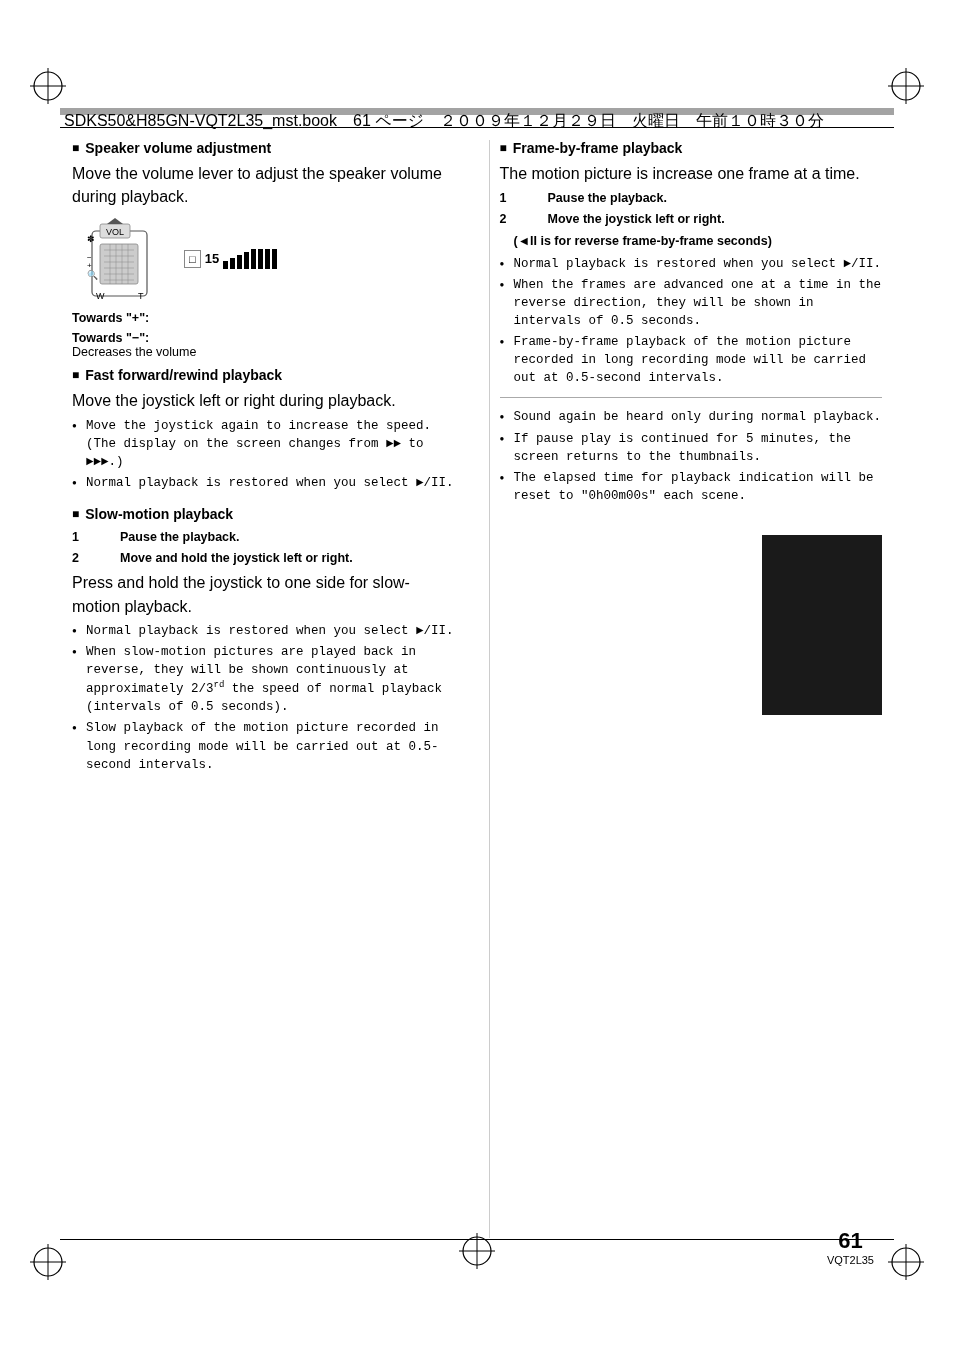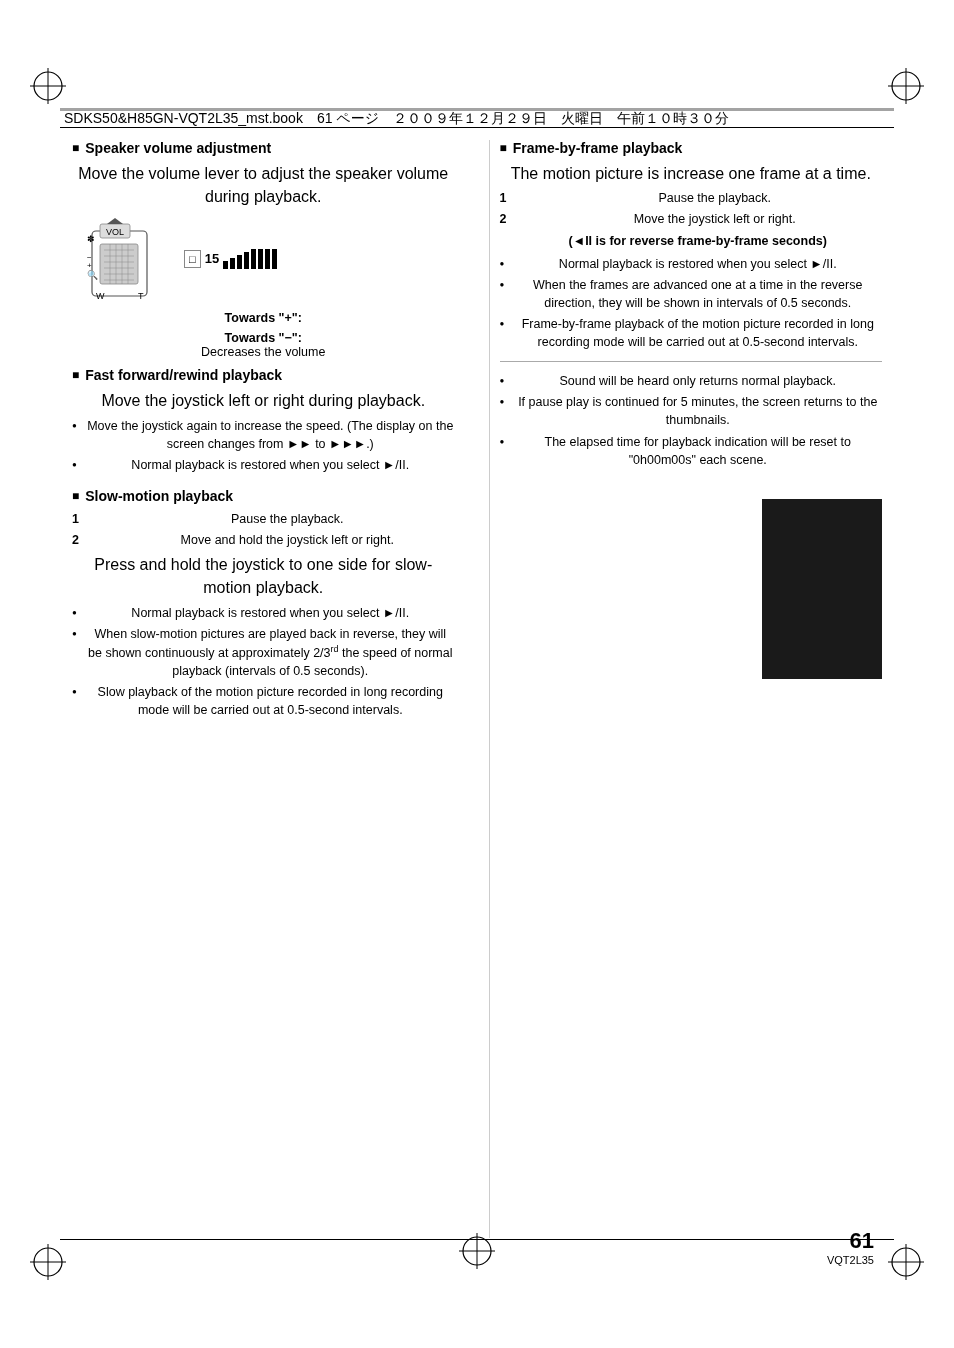--- a/index.html
+++ b/index.html
@@ -14,26 +14,26 @@
       overflow: hidden;
     }
 
     
     .header-bar {
       position: absolute;
       top: 108px;
       left: 60px;
       right: 60px;
       height: 20px;
-      border-top: 3px solid #a3a3a3;
+      border-top: 7px solid #a3a3a3;
       border-bottom: 1px solid #000;
       display: flex;
       align-items: center;
       padding: 0 4px;
-      font-size: 14px;
+      font-size: 16px;
     }
 
     
     .corner-mark {
       position: absolute;
       width: 36px;
       height: 36px;
     }
     .corner-mark svg {
       width: 36px;
@@ -46,21 +46,20 @@
 
     
     .content {
       position: absolute;
       top: 140px;
       left: 72px;
       right: 72px;
       bottom: 110px;
       display: flex;
       gap: 24px;
-      text-align: center;
     }
 
     .left-col {
       flex: 1;
       padding-right: 10px;
     }
 
     .right-col {
       flex: 1;
       padding-left: 10px;
@@ -106,20 +105,21 @@
     .towards-text {
       font-size: 12.5px;
       margin-bottom: 4px;
     }
 
     
     .bullet-list {
       list-style: none;
       padding: 0;
       margin: 4px 0;
+      font-family: Liberation Mono, monospace;
     }
     .bullet-list li {
       padding-left: 14px;
       position: relative;
       margin-bottom: 3px;
       font-size: 12.5px;
       line-height: 1.45;
     }
     .bullet-list li::before {
       content: '●';
@@ -148,21 +148,21 @@
       font-size: 12.5px;
       font-weight: bold;
       line-height: 1.45;
     }
     .num-list li .num {
       position: absolute;
       left: 0;
       font-weight: bold;
     }
     .num-list li .label {
-      font-weight: normal;
+      font-weight: bold;
       padding-left: 32px;
     }
 
     .indent-text {
       padding-left: 14px;
       font-size: 12.5px;
       line-height: 1.45;
       margin-bottom: 3px;
       font-weight: bold;
     }
@@ -176,21 +176,21 @@
       border: none;
       border-top: 1px solid #aaa;
       margin: 10px 0;
     }
 
     
     .page-num {
       position: absolute;
       bottom: 82px;
       right: 80px;
-      text-align: right;
+      text-align: center;
     }
     .page-num .num {
       font-size: 22px;
       font-weight: bold;
       display: block;
     }
     .page-num .code {
       font-size: 11px;
       display: block;
     }
@@ -352,21 +352,21 @@
       <ul class="bullet-list">
         <li>Normal playback is restored when you select ►/II.</li>
         <li>When the frames are advanced one at a time in the reverse direction, they will be shown in intervals of 0.5 seconds.</li>
         <li>Frame-by-frame playback of the motion picture recorded in long recording mode will be carried out at 0.5-second intervals.</li>
       </ul>
     </div>
 
     <hr class="divider-line">
 
     <ul class="bullet-list">
-      <li>Sound will be heard only returns normal playback.</li>
+      <li>Sound again be heard only during normal playback.</li>
       <li>If pause play is continued for 5 minutes, the screen returns to the thumbnails.</li>
       <li>The elapsed time for playback indication will be reset to "0h00m00s" each scene.</li>
     </ul>
 
     <div style="margin-top: 30px; width: 120px; height: 180px; background: #1a1a1a; margin-left: auto;"></div>
 
   </div>
 
 </div>
 

